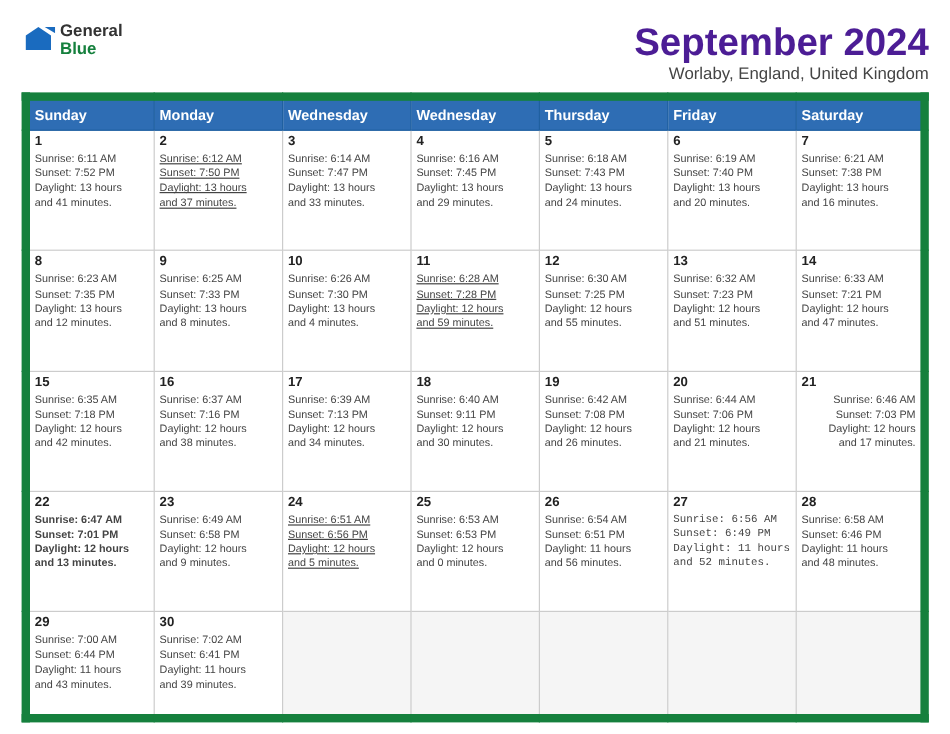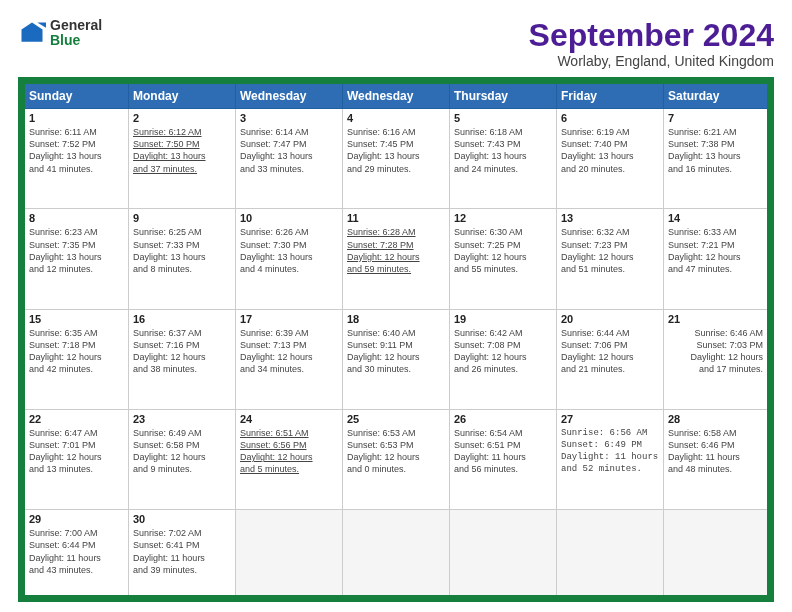--- a/index.html
+++ b/index.html
@@ -287,21 +287,21 @@
             <span class="day-num">21</span>
             <div class="day-info" style="white-space: pre-line; text-align: right;">Sunrise: 6:46 AM
 Sunset: 7:03 PM
 Daylight: 12 hours
 and 17 minutes.</div>
           </td>
         </tr>
         <tr>
           <td>
             <span class="day-num">22</span>
-            <div class="day-info" style="white-space: pre-line;">Sunrise: 6:47 AM
+            <div class="day-info" style="white-space: pre-line; font-weight: bold;">Sunrise: 6:47 AM
 Sunset: 7:01 PM
 Daylight: 12 hours
 and 13 minutes.</div>
           </td>
           <td>
             <span class="day-num">23</span>
             <div class="day-info" style="white-space: pre-line;">Sunrise: 6:49 AM
 Sunset: 6:58 PM
 Daylight: 12 hours
 and 9 minutes.</div>

